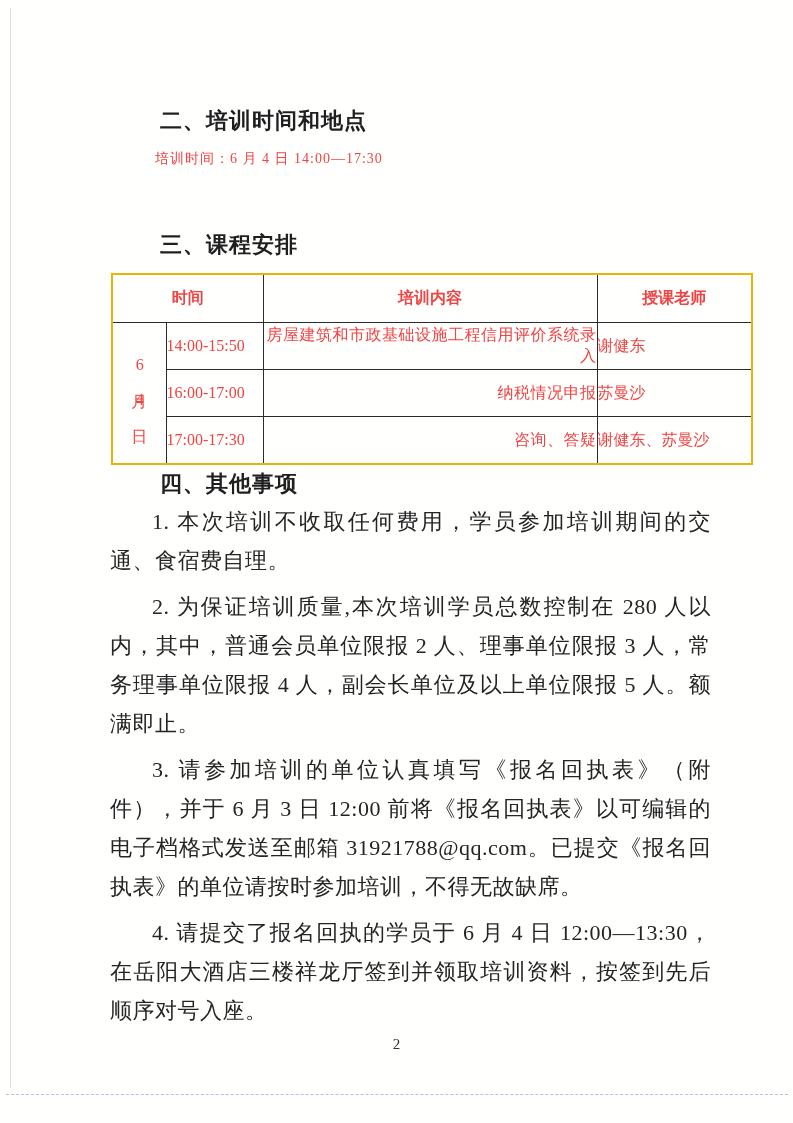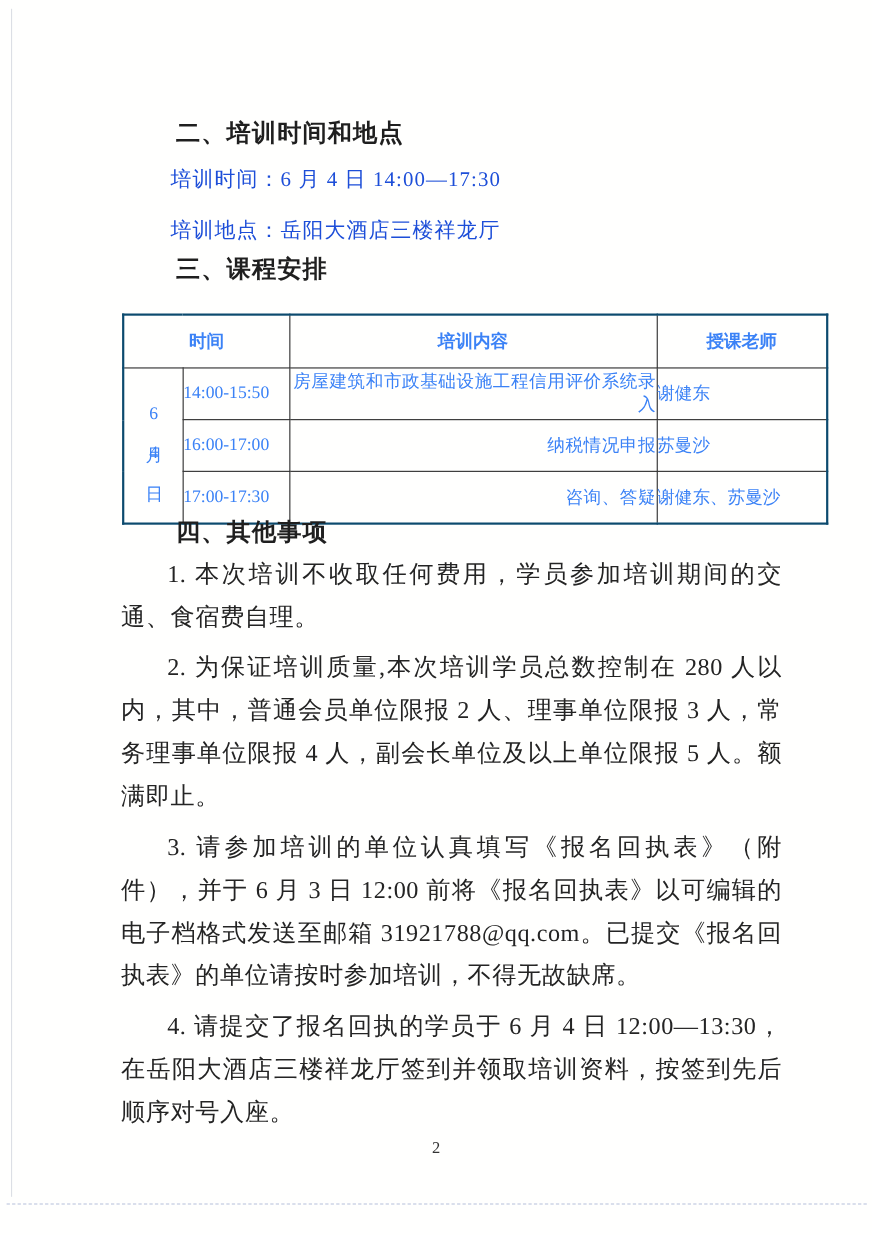--- a/index.html
+++ b/index.html
@@ -21,28 +21,28 @@
     position: absolute; left: 6px; right: 5px; top: 1094px; height: 0;
     border-top: 1px dashed #a9b5d6; opacity: .85;
   }
   .heading {
     position: absolute; left: 110px; width: 620px;
     font-size: 22px; font-weight: bold; letter-spacing: 1px;
     text-indent: 50px; white-space: nowrap;
   }
   .topline {
     position: absolute; left: 110px; width: 640px;
-    font-size: 19px; letter-spacing: 1px;
-    text-indent: 45px; white-space: nowrap; color: #1d4ed8;
+    font-size: 14px; letter-spacing: 1px;
+    text-indent: 45px; white-space: nowrap; color: #ef4444;
   }
   .sched-table {
-    position: absolute; top: 285px; left: 111px;
+    position: absolute; top: 273px; left: 111px;
     width: 640px; border-collapse: collapse; table-layout: fixed;
-    border: 2px solid #0c4a6e;
-    font-size: 16px; color: #3b82f6;
+    border: 2px solid #eab308;
+    font-size: 16px; color: #ef4444;
   }
   .sched-table th, .sched-table td {
     border: 1px solid #2b2b2b;
     padding: 0; vertical-align: middle;
   }
   .sched-table th { font-weight: bold; text-align: center; height: 47px; }
   .sched-table td { height: 46px; }
   .cell-center { text-align: left; }
   .cell-content { text-align: right; padding-left: 13px; letter-spacing: .5px; }
   .date-cell {
@@ -78,21 +78,20 @@
 
 <div class="page">
 
   <div class="scan-edge-left"></div>
   <div class="scan-edge-bottom"></div>
 
   <div class="heading" style="top:106px;">二、培训时间和地点</div>
 
   <div class="topline" style="top:150px;">培训时间：6 月 4 日 14:00—17:30</div>
 
-  <div class="topline" style="top:196px;">培训地点：岳阳大酒店三楼祥龙厅</div>
 
   <div class="heading" style="top:230px;">三、课程安排</div>
 
   <table class="sched-table">
     <colgroup>
       <col style="width:54px;">
       <col style="width:97px;">
       <col style="width:334px;">
       <col style="width:155px;">
     </colgroup>

